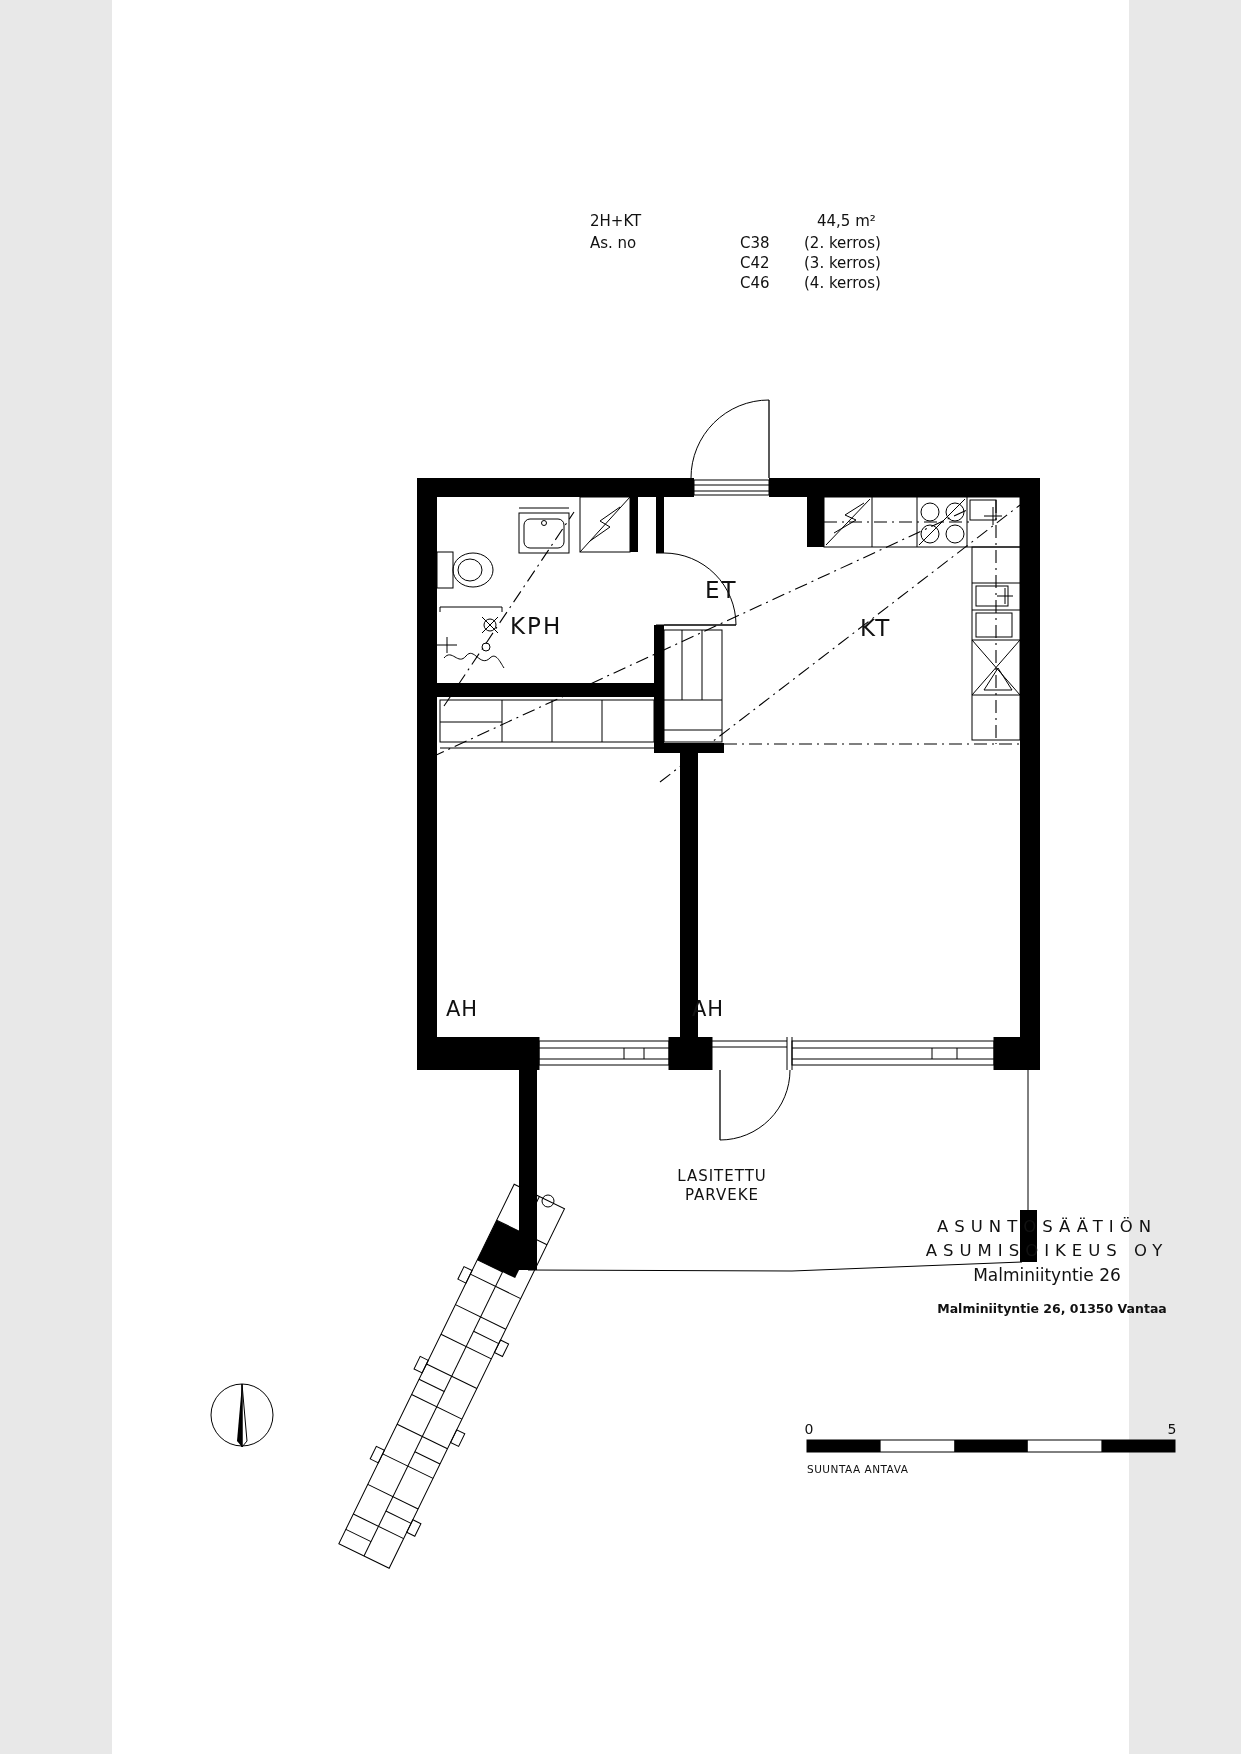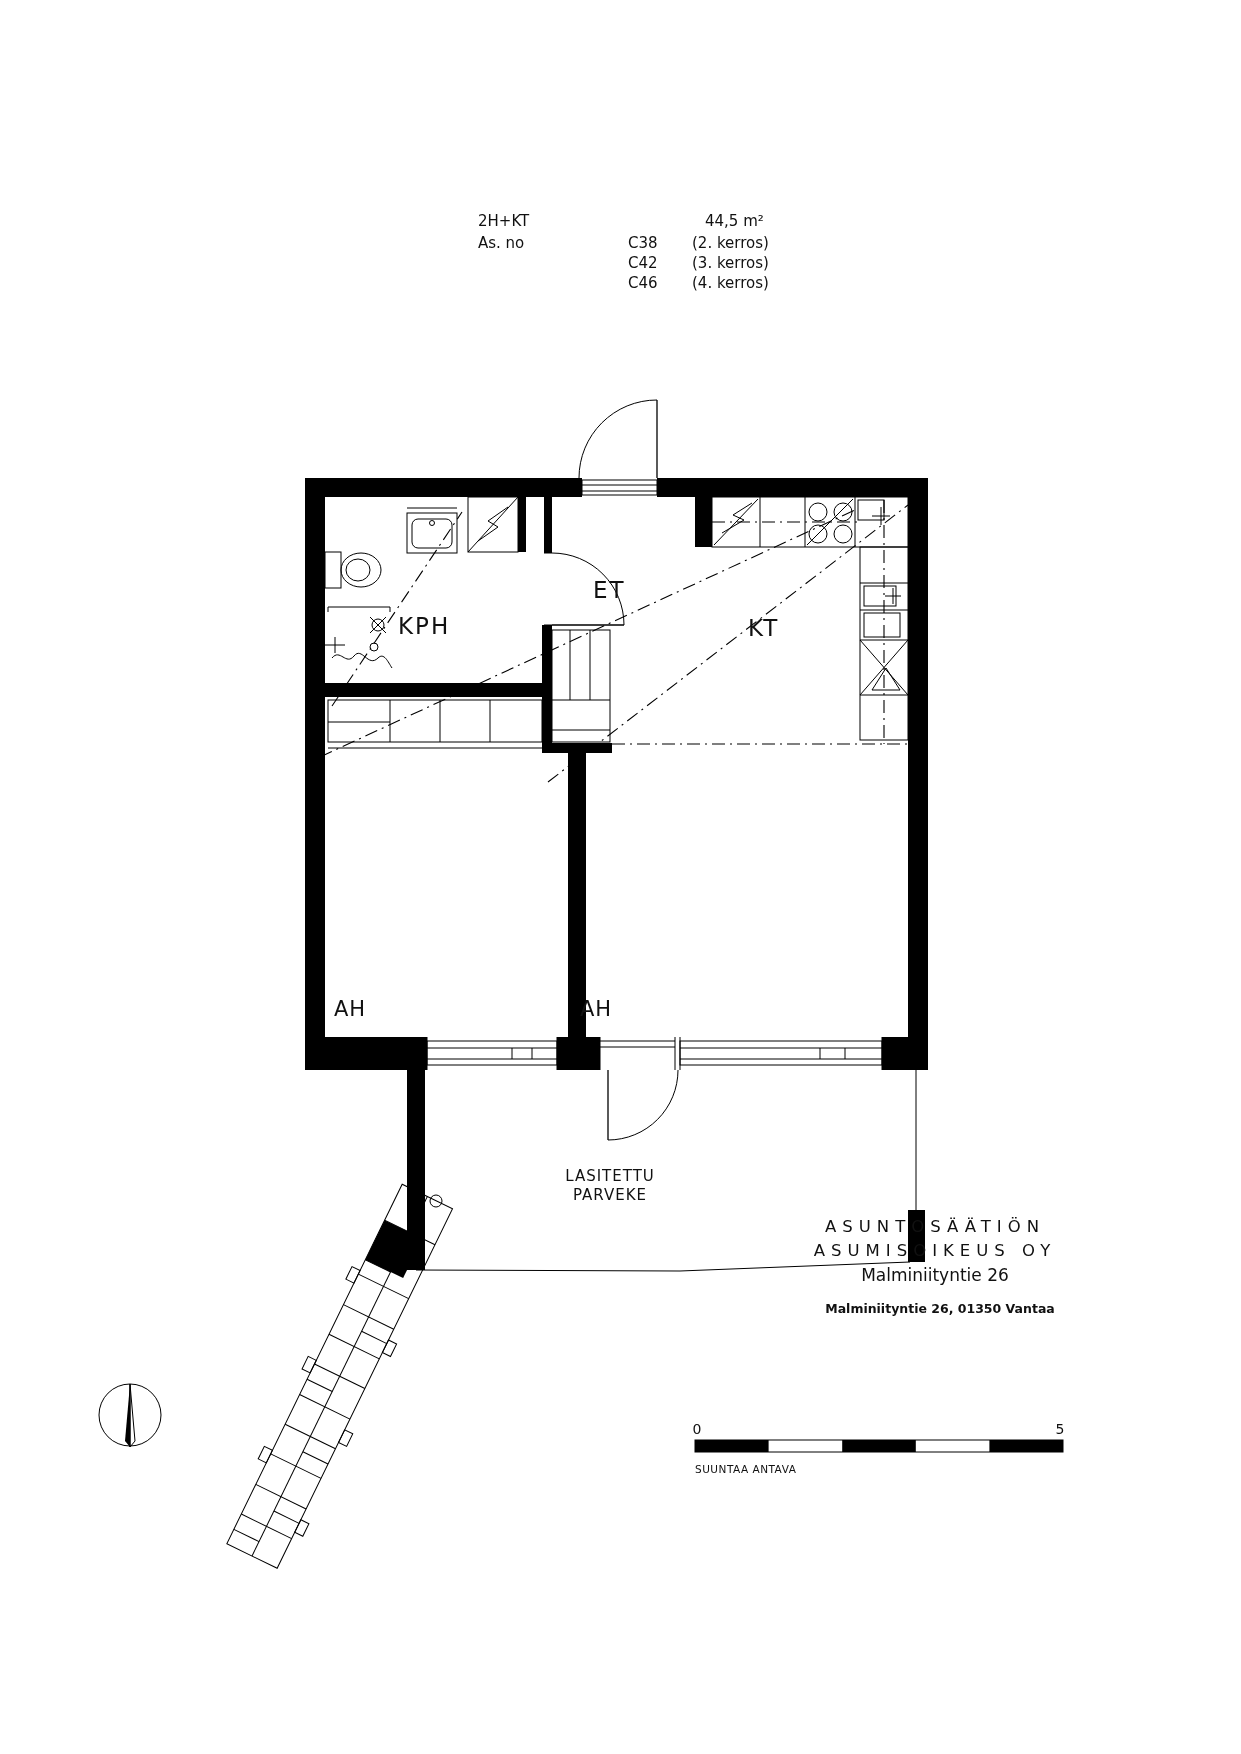--- a/index.html
+++ b/index.html
@@ -1,16 +1,16 @@
 <!DOCTYPE html>
 <html><head>
 <meta charset="utf-8">
 <style>
   html,body{margin:0;padding:0;background:#e8e8e8;}
-  .page{position:relative;width:1241px;height:1754px;background:#ffffff;margin:0 auto;
+  .page{position:relative;width:1017px;height:1754px;background:#ffffff;margin:0 auto;
         font-family:"DejaVu Sans","Liberation Sans",sans-serif;}
   svg{position:absolute;left:0;top:0;}
   .wall{fill:#000;stroke:none;}
   .ln{stroke:#000;stroke-width:1.3;fill:none;}
   .thin{stroke:#000;stroke-width:1;fill:none;}
   .dd{stroke:#000;stroke-width:1.1;fill:none;stroke-dasharray:13 5 2 5;}
   .txt{fill:#111;font-family:"DejaVu Sans","Liberation Sans",sans-serif;}
   .room{font-size:23px;letter-spacing:2px;}
   .roomS{font-size:21px;letter-spacing:1px;}
   .hdr{font-size:15px;}

